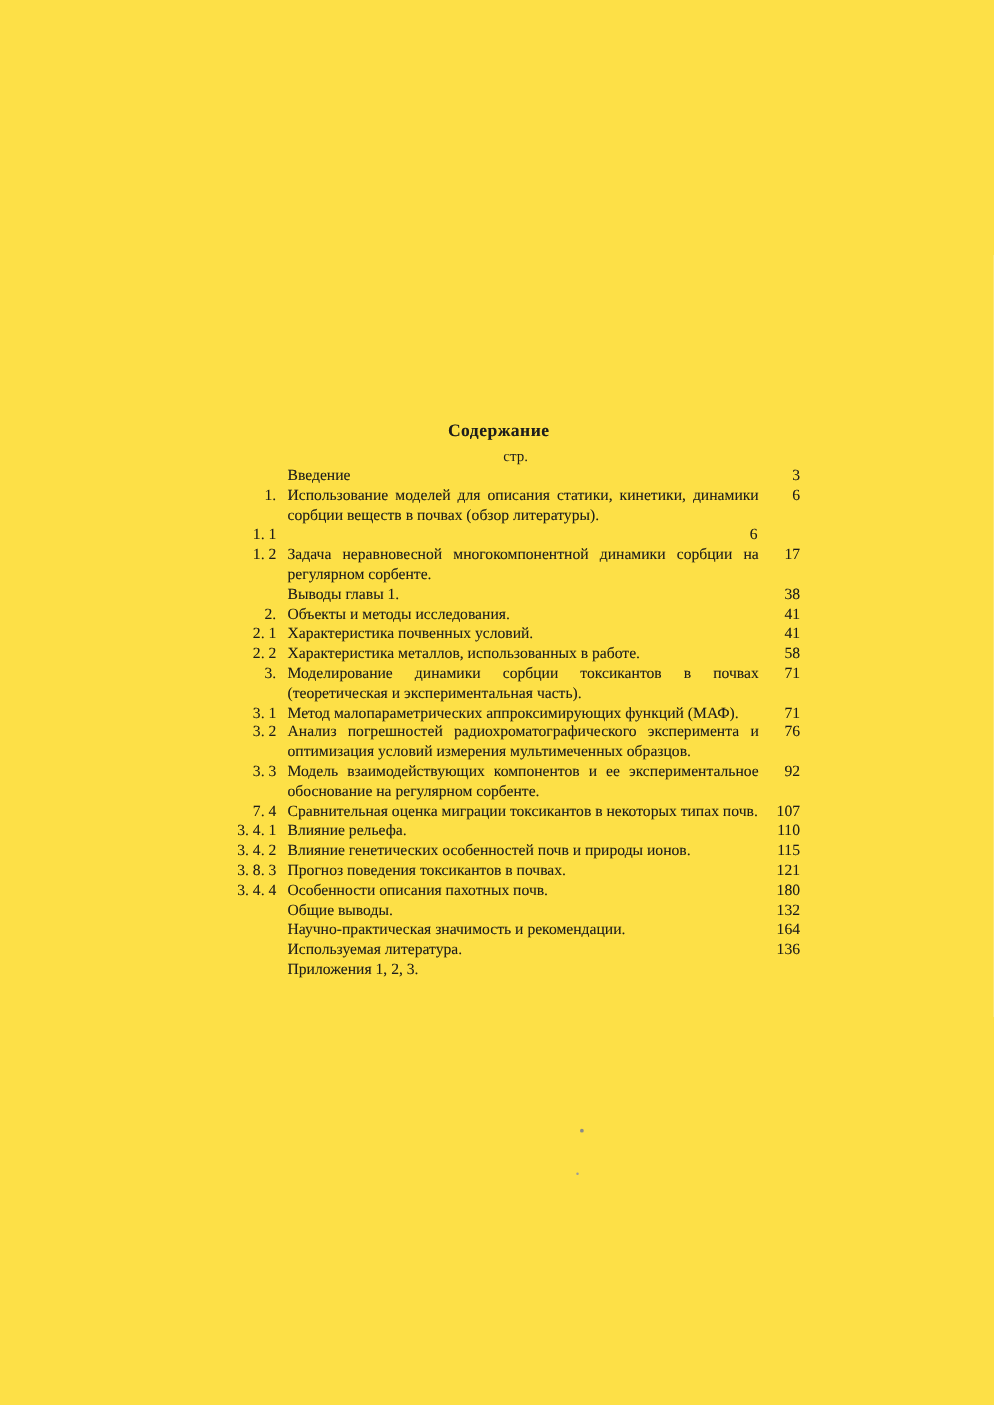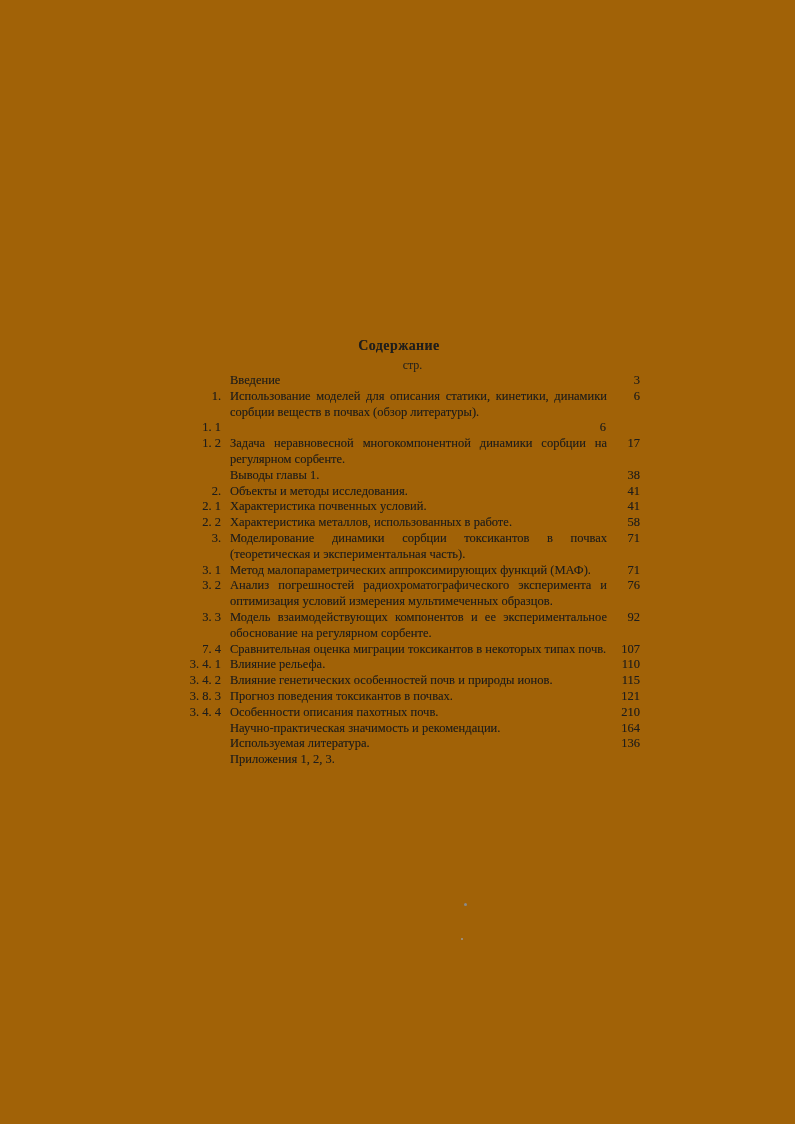--- a/index.html
+++ b/index.html
@@ -8,21 +8,21 @@
     width: 795px;
     height: 1124px;
     position: relative;
     overflow: hidden;
     font-family: "Liberation Serif", serif;
     color: #1d1d1d;
   }
   .scan-page {
     position: absolute;
     inset: 0;
-    background: #a16207;
+    background: #fde047;
   }
   .toc {
     position: absolute;
     left: 185px;
     top: 338px;
     width: 456px;
   }
   .toc-title {
     font-size: 14px;
     font-weight: 700;
@@ -158,21 +158,26 @@
     <div class="cell cell-page">115</div>
   </div>
         <div class="toc-row">
     <div class="cell cell-num">3. 8. 3</div>
     <div class="cell cell-text">Прогноз поведения токсикантов в почвах.</div>
     <div class="cell cell-page">121</div>
   </div>
         <div class="toc-row">
     <div class="cell cell-num">3. 4. 4</div>
     <div class="cell cell-text">Особенности описания пахотных почв.</div>
-    <div class="cell cell-page">210</div>
+    <div class="cell cell-page">180</div>
+  </div>
+        <div class="toc-row">
+    <div class="cell cell-num"></div>
+    <div class="cell cell-text">Общие выводы.</div>
+    <div class="cell cell-page">132</div>
   </div>
         <div class="toc-row">
     <div class="cell cell-num"></div>
     <div class="cell cell-text">Научно-практическая значимость и рекомендации.</div>
     <div class="cell cell-page">164</div>
   </div>
         <div class="toc-row">
     <div class="cell cell-num"></div>
     <div class="cell cell-text">Используемая литература.</div>
     <div class="cell cell-page">136</div>

